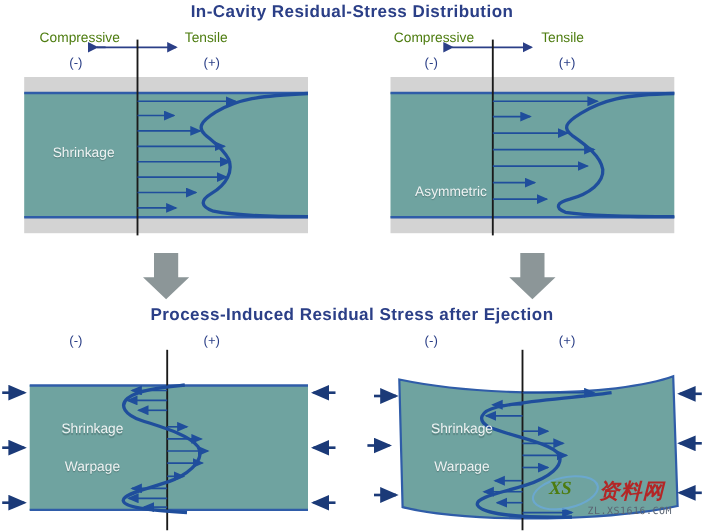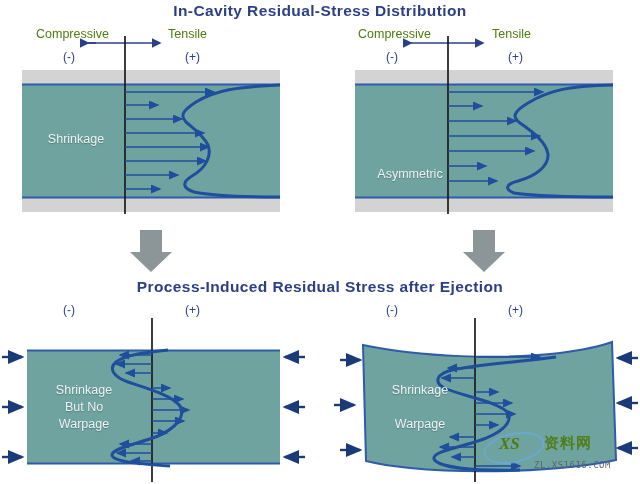--- a/index.html
+++ b/index.html
@@ -27,23 +27,24 @@
   .panelcap{
     position:absolute;color:#eef3f3;font-size:12.5px;text-align:center;
     white-space:nowrap;line-height:15px;
     text-shadow:0 1px 1px rgba(0,0,0,.25);
   }
   svg{position:absolute;left:0;top:0;}
   #wm{
     position:absolute;left:487px;top:432px;width:148px;height:48px;
   }
   #wm .cn{
-    position:absolute;left:57px;top:2px;font-size:15px;font-weight:bold;
-    color:#4d7c0f;font-family:"DejaVu Sans", sans-serif;letter-spacing:1px;
+    position:absolute;left:57px;top:2px;font-size:19px;font-weight:bold;
+    color:#b91c1c;font-family:"DejaVu Sans", sans-serif;letter-spacing:1px;
     opacity:.92;
+    font-style:italic;
   }
   #wm .dom{
     position:absolute;left:47px;top:28px;font-size:9px;color:#5a6472;
     font-family:"DejaVu Sans Mono", monospace;letter-spacing:.5px;
   }
   #wm .xs{
     position:absolute;left:12px;top:2px;font-size:17px;font-weight:bold;
     font-style:italic;color:#4d7c0f;font-family:"Liberation Serif", serif;
   }
   #wm .ring{
@@ -227,21 +228,20 @@
       <path d="M556,357 C520,362 480,364 452,370 C436,374 434,382 444,388
                C462,396 500,402 508,413 C513,423 500,434 478,441
                C456,448 432,452 434,459 C438,467 470,471 520,470" fill="none" stroke="#1f4e9c" stroke-width="3"></path>
     </g>
   </svg>
 
   <div class="panelcap" style="left:28px;top:132px;width:96px;">Shrinkage</div>
   <div class="panelcap" style="left:360px;top:132px;width:100px;margin-top:35px;">Asymmetric</div>
 
   <div class="panelcap" style="left:34px;top:383px;width:100px;">Shrinkage</div>
-  <div class="panelcap" style="left:34px;top:400px;width:100px;">But No</div>
   <div class="panelcap" style="left:34px;top:417px;width:100px;">Warpage</div>
 
   <div class="panelcap" style="left:370px;top:383px;width:100px;">Shrinkage</div>
   <div class="panelcap" style="left:370px;top:417px;width:100px;">Warpage</div>
 
   <div id="wm">
     <div class="ring"></div>
     <div class="xs">XS</div>
     <div class="cn">资料网</div>
     <div class="dom">ZL.XS1616.COM</div>

